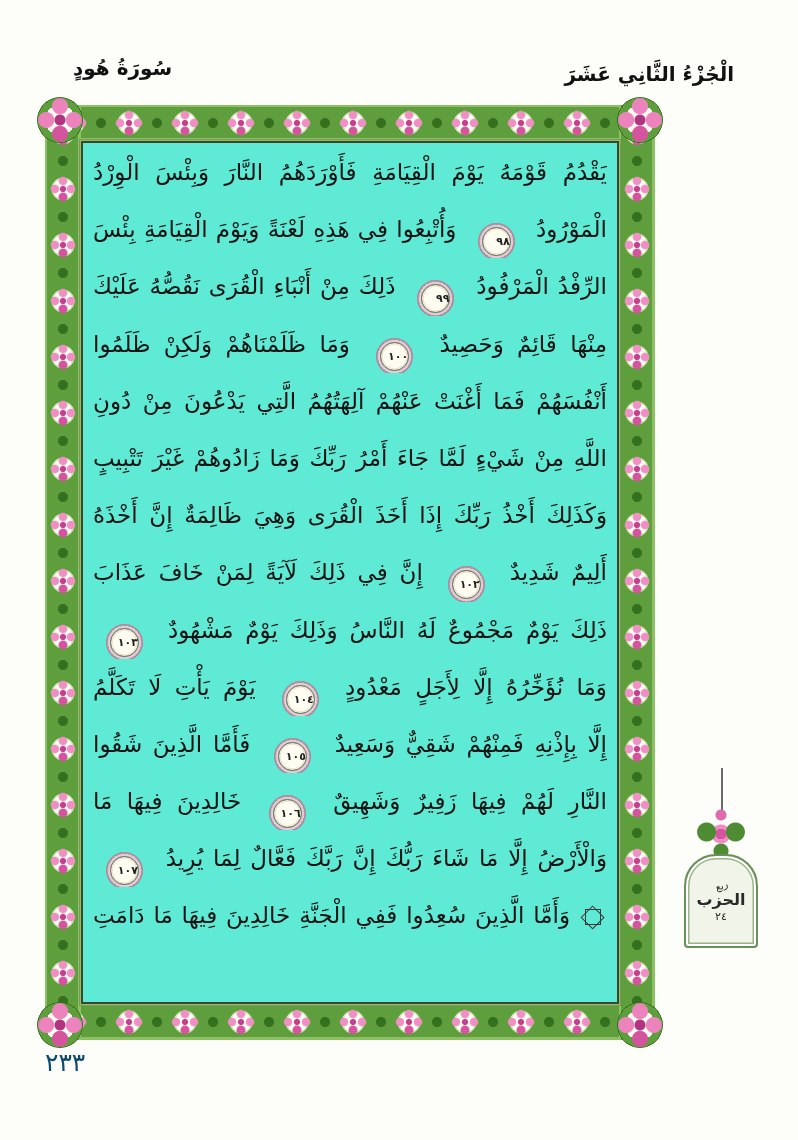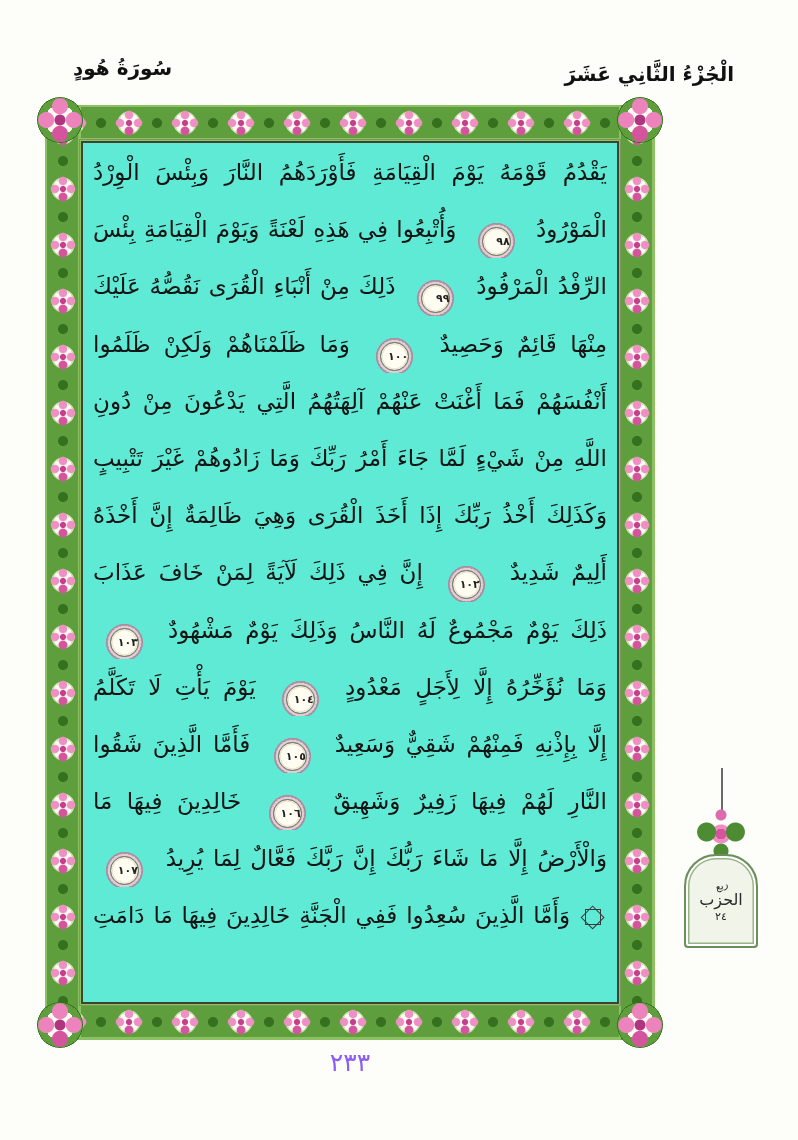--- a/index.html
+++ b/index.html
@@ -106,26 +106,26 @@
   }
   .hizb-body{
     position:absolute;top:86px;left:50%;transform:translateX(-50%);
     width:70px;height:90px;background:#f1f4e8;
     border:2px solid #6b8f5a;border-radius:32px 32px 4px 4px;
     box-shadow:inset 0 0 0 2px #ffffff, inset 0 0 0 3.5px #9ab48a;
     display:flex;flex-direction:column;align-items:center;justify-content:center;
     gap:1px;color:#2a2a2a;
   }
   .hz-quarter{font-size:10px;transform:rotate(-18deg);margin-bottom:-2px;}
-  .hz-word{font-size:16px;font-weight:normal;}
+  .hz-word{font-size:16px;font-weight:bold;}
   .hz-num{font-size:11px;}
   
   .pagenum{
     position:absolute;left:45px;top:1048px;width:610px;
-    text-align:center;font-size:25px;color:#8b5cf6;
+    text-align:left;font-size:25px;color:#0c4a6e;
   }
 </style>
 </head>
 <body>
 
 <div>
 
   <div class="hdr hdr-left" dir="rtl">سُورَةُ هُودٍ</div>
 
   <div class="hdr hdr-right" dir="rtl">الْجُزْءُ الثَّانِي عَشَرَ</div>

